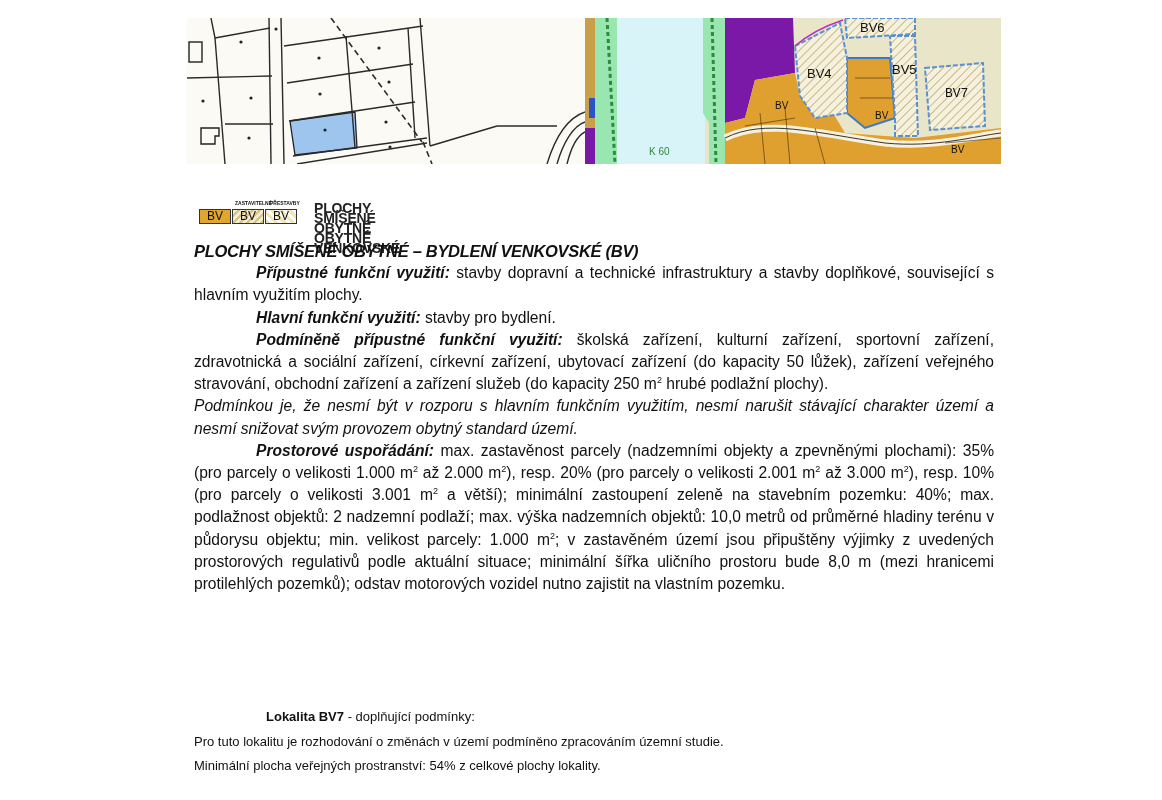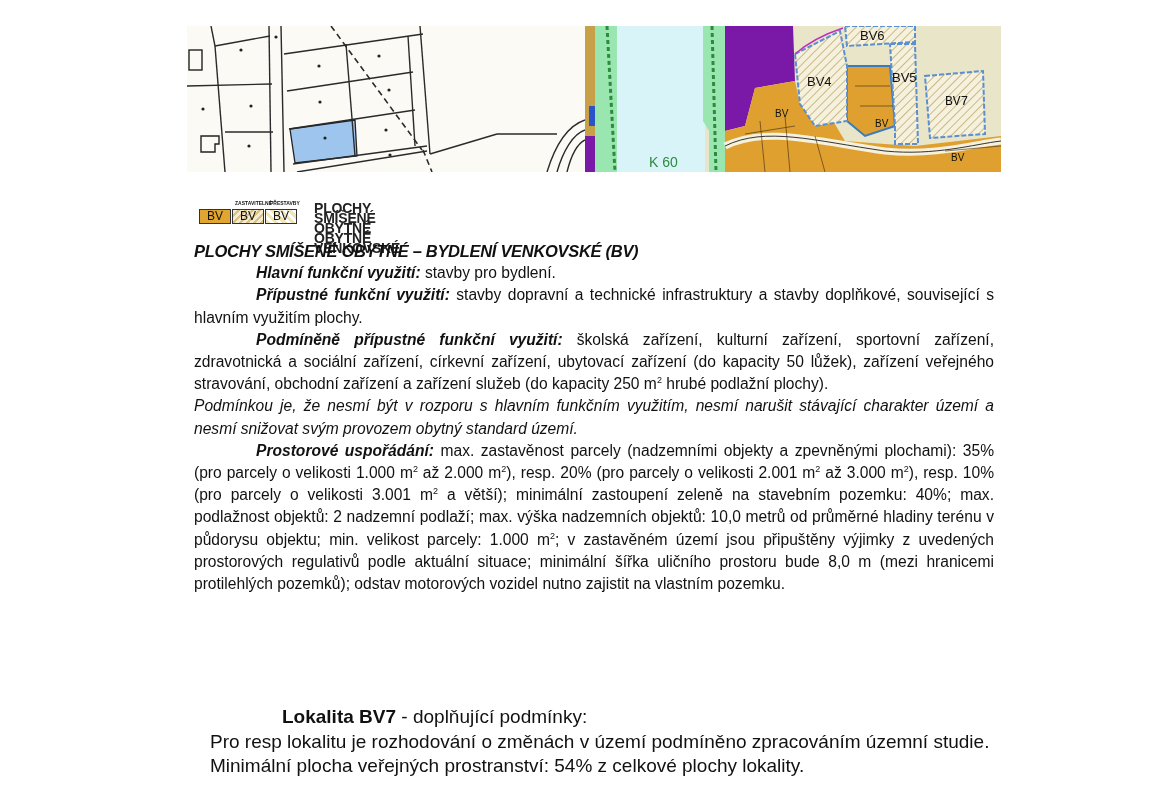--- a/index.html
+++ b/index.html
@@ -1,38 +1,38 @@
 <!DOCTYPE html>
 <html><head>
 <meta charset="utf-8">
 <style>
   html, body { margin:0; padding:0; background:#ffffff; }
   body { width:1162px; height:800px; position:relative; overflow:hidden;
          font-family:"Liberation Sans", sans-serif; color:#111; }
-  .maps { position:absolute; top:26px; left:187px; width:814px; height:146px; }
+  .maps { position:absolute; top:18px; left:187px; width:814px; height:146px; }
   .map-left { position:absolute; left:0; top:0; width:398px; height:146px; background:#fbfaf5; overflow:hidden; }
   .map-right { position:absolute; left:398px; top:0; width:416px; height:146px; background:#e9e5c8; overflow:hidden; }
   .map-right svg, .map-left svg { position:absolute; left:0; top:0; }
   .legend { position:absolute; top:200px; left:199px; height:26px; }
   .legend-swatches { position:absolute; left:0; top:0; width:100px; height:26px; }
   .sw { position:absolute; top:9px; width:32px; height:15px; border:1px solid #333; box-sizing:border-box;
         font-size:12px; line-height:13px; text-align:center; color:#111; }
   .sw-a { left:0; background:#e0a630; }
   .sw-b { left:33px; background:repeating-linear-gradient(135deg,#f4ecd0 0 3px,#d9c287 3px 5px); }
   .sw-c { left:66px; background:repeating-linear-gradient(45deg,#f2e6b7 0 3px,#fff 3px 6px); }
   .sw-lbl { position:absolute; top:0; font-size:5px; font-weight:bold; letter-spacing:0; }
   .legend-text { position:absolute; left:115px; top:3px; font-size:14px; font-weight:bold; line-height:10px; color:#222; letter-spacing:-0.2px; }
   .doc { position:absolute; left:194px; top:240px; width:800px; font-size:15.6px; line-height:22.2px; }
   .doc p { margin:0; text-align:justify; }
   .h1 { font-weight:bold; font-style:italic; font-size:16.5px; letter-spacing:-0.3px; }
   .ind { text-indent:62px; }
   .bi { font-weight:bold; font-style:italic; }
   .it { font-style:italic; }
   sup { font-size:9px; line-height:0; }
-  .lok { position:absolute; left:194px; top:705px; width:810px; font-size:19px; line-height:24.5px;margin-left:16px; }
+  .lok { position:absolute; left:194px; top:705px; width:810px; font-size:13px; line-height:24.5px; }
   .lok p { margin:0; }
   .lok .head { padding-left:72px; }
   .b { font-weight:bold; }
   .map-label { position:absolute; font-size:13px; color:#111; }
 </style>
 </head>
 <body>
 
 <div class="maps">
   <div class="map-left">
@@ -118,43 +118,43 @@
         <line x1="360" y1="125" x2="416" y2="120"></line>
       </g>
     </svg>
     <span class="map-label" style="left:275px;top:2px;">BV6</span>
     <span class="map-label" style="left:222px;top:48px;">BV4</span>
     <span class="map-label" style="left:307px;top:44px;">BV5</span>
     <span class="map-label" style="left:360px;top:68px;font-family:Liberation Mono, monospace;">BV7</span>
     <span class="map-label" style="left:190px;top:82px;font-size:10px;">BV</span>
     <span class="map-label" style="left:290px;top:92px;font-size:10px;">BV</span>
     <span class="map-label" style="left:366px;top:126px;font-size:10px;">BV</span>
-    <span class="map-label" style="left:64px;top:128px;font-size:14px;color:#2e8a3e;">K 60</span>
+    <span class="map-label" style="left:64px;top:128px;font-size:10px;color:#2e8a3e;">K 60</span>
   </div>
 </div>
 
 <div class="legend">
   <div class="legend-swatches">
     <div class="sw sw-a">BV</div>
     <div class="sw-lbl" style="left:36px;">ZASTAVITELNÉ</div>
     <div class="sw sw-b">BV</div>
     <div class="sw-lbl" style="left:71px;">PŘESTAVBY</div>
     <div class="sw sw-c">BV</div>
   </div>
   <div class="legend-text">
     <div>PLOCHY SMÍŠENÉ OBYTNÉ</div>
     <div>OBYTNÉ VENKOVSKÉ</div>
   </div>
 </div>
 
 <div class="doc">
   <p class="h1">PLOCHY SMÍŠENÉ OBYTNÉ – BYDLENÍ VENKOVSKÉ   (BV)</p>
+  <p class="ind"><span class="bi">Přípustné funkční využití:</span><span> stavby dopravní a technické infrastruktury a stavby doplňkové, související s hlavním využitím plochy.</span></p>
   <p class="ind"><span class="bi">Hlavní funkční využití:</span><span> stavby pro bydlení.</span></p>
-  <p class="ind"><span class="bi">Přípustné funkční využití:</span><span> stavby dopravní a technické infrastruktury a stavby doplňkové, související s hlavním využitím plochy.</span></p>
   <p class="ind"><span class="bi">Podmíněně přípustné funkční využití:</span><span> školská zařízení, kulturní zařízení, sportovní zařízení, zdravotnická a sociální zařízení, církevní zařízení, ubytovací zařízení (do kapacity 50 lůžek), zařízení veřejného stravování, obchodní zařízení a zařízení služeb (do kapacity 250 m</span><sup>2</sup><span> hrubé podlažní plochy).</span><br><span class="it">Podmínkou je, že nesmí být v rozporu s hlavním funkčním využitím, nesmí narušit stávající charakter území a nesmí snižovat svým provozem obytný standard území.</span></p>
   <p class="ind"><span class="bi">Prostorové uspořádání:</span><span> max. zastavěnost parcely (nadzemními objekty a zpevněnými plochami): 35% (pro parcely o velikosti 1.000 m</span><sup>2</sup><span> až 2.000 m</span><sup>2</sup><span>), resp. 20% (pro parcely o velikosti 2.001 m</span><sup>2</sup><span> až 3.000 m</span><sup>2</sup><span>), resp. 10% (pro parcely o velikosti 3.001 m</span><sup>2</sup><span> a větší); minimální zastoupení zeleně na stavebním pozemku: 40%; max. podlažnost objektů: 2 nadzemní podlaží; max. výška nadzemních objektů: 10,0 metrů od průměrné hladiny terénu v půdorysu objektu; min. velikost parcely: 1.000 m</span><sup>2</sup><span>; v zastavěném území jsou připuštěny výjimky z uvedených prostorových regulativů podle aktuální situace; minimální šířka uličního prostoru bude 8,0 m (mezi hranicemi protilehlých pozemků); odstav motorových vozidel nutno zajistit na vlastním pozemku.</span></p>
 </div>
 
 <div class="lok">
   <p class="head"><span class="b">Lokalita BV7</span><span> - doplňující podmínky:</span></p>
-  <p>Pro resp lokalitu je rozhodování o změnách v území podmíněno zpracováním územní studie.</p>
+  <p>Pro tuto lokalitu je rozhodování o změnách v území podmíněno zpracováním územní studie.</p>
   <p>Minimální plocha veřejných prostranství: 54% z celkové plochy lokality.</p>
 </div>
 
 </body></html>

